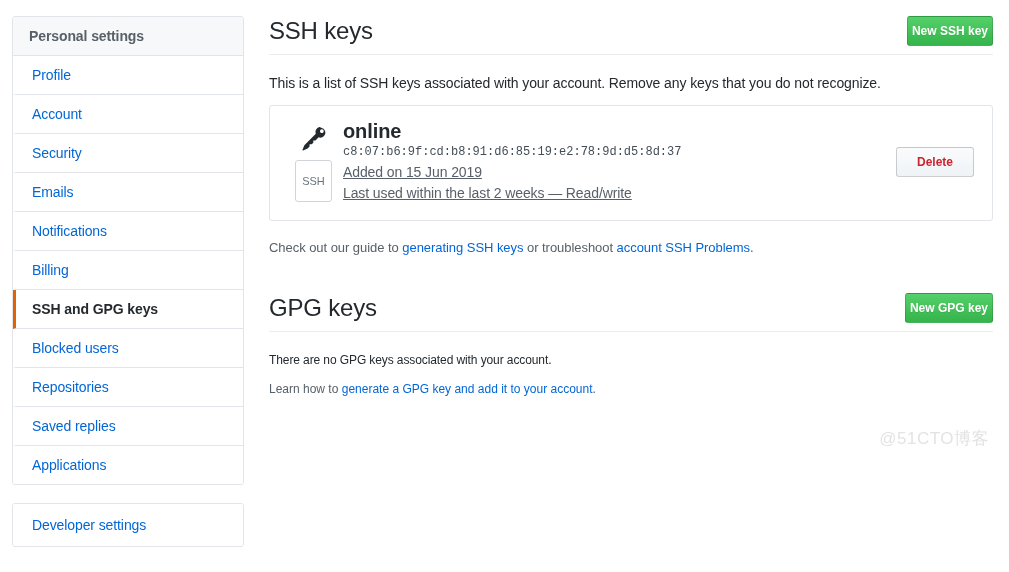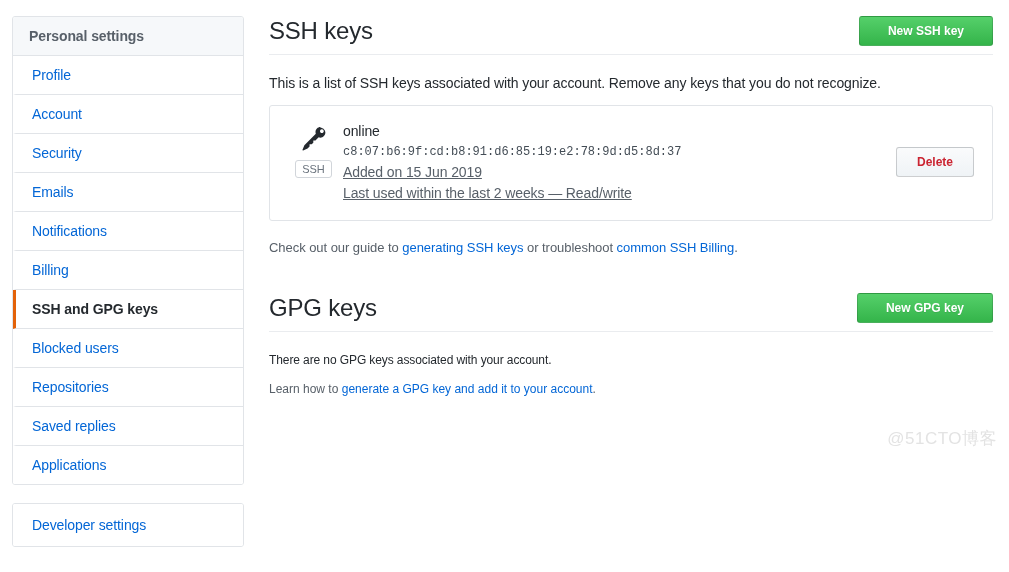--- a/index.html
+++ b/index.html
@@ -102,21 +102,21 @@
 
   .btn-green {
     display: inline-block;
     font-size: 12px;
     font-weight: bold;
     color: #ffffff;
     background-image: linear-gradient(#55d06a, #34b44a);
     background-color: #3cc251;
     border: 1px solid rgba(27,31,35,0.18);
     border-radius: 3px;
-    padding: 6px 28px;
+    padding: 6px 4px;
     line-height: 16px;
     cursor: pointer;
     white-space: nowrap;
     text-shadow: 0 1px 0 rgba(0,0,0,0.08);
   }
 
   .intro {
     font-size: 14px;
     line-height: 20px;
     color: #24292e;
@@ -151,33 +151,33 @@
     display: block;
   }
 
   .key-badge {
     margin-top: 7px;
     font-size: 11px;
     line-height: 14px;
     color: #6a737d;
     border: 1px solid #d1d5da;
     border-radius: 3px;
-    padding: 1px 6px;
+    padding: 13px 6px;
     background: #fff;
   }
 
   .key-info {
     flex: 1 1 auto;
     min-width: 0;
     padding-left: 2px;
   }
 
   .key-title {
-    font-size: 14px;
-    font-weight: normal;
+    font-size: 20px;
+    font-weight: bold;
     color: #24292e;
     line-height: 20px;
     letter-spacing: -0.1px;
   }
 
   .key-fingerprint {
     font-family: "Liberation Mono", "DejaVu Sans Mono", monospace;
     font-size: 12px;
     line-height: 19px;
     color: #444d56;
@@ -238,21 +238,21 @@
   .gpg-learn {
     margin-top: 11px;
     font-size: 12px;
     line-height: 17px;
     color: #586069;
   }
 
   
   .watermark {
     position: absolute;
-    right: 12px;
+    right: 20px;
     bottom: 8px;
     font-size: 17px;
     color: #e3e3e3;
     letter-spacing: 0.5px;
     user-select: none;
   }
 </style>
 </head>
 <body>
 
@@ -307,21 +307,21 @@
           <div class="key-meta">Added on 15 Jun 2019</div>
           <div class="key-meta">Last used within the last 2 weeks — Read/write</div>
         </div>
 
         <div class="key-action">
           <button class="btn-delete">Delete</button>
         </div>
       </div>
 
       <p class="guide-note">
-        <span>Check out our guide to </span><a class="link">generating SSH keys</a><span> or troubleshoot </span><a class="link">common SSH Billing</a><span>.</span>
+        <span>Check out our guide to </span><a class="link">generating SSH keys</a><span> or troubleshoot </span><a class="link">account SSH Problems</a><span>.</span>
       </p>
     </section>
 
     <section class="gpg-section">
 
       <div class="section-head">
         <h2 class="section-title">GPG keys</h2>
         <button class="btn-green">New GPG key</button>
       </div>
 

